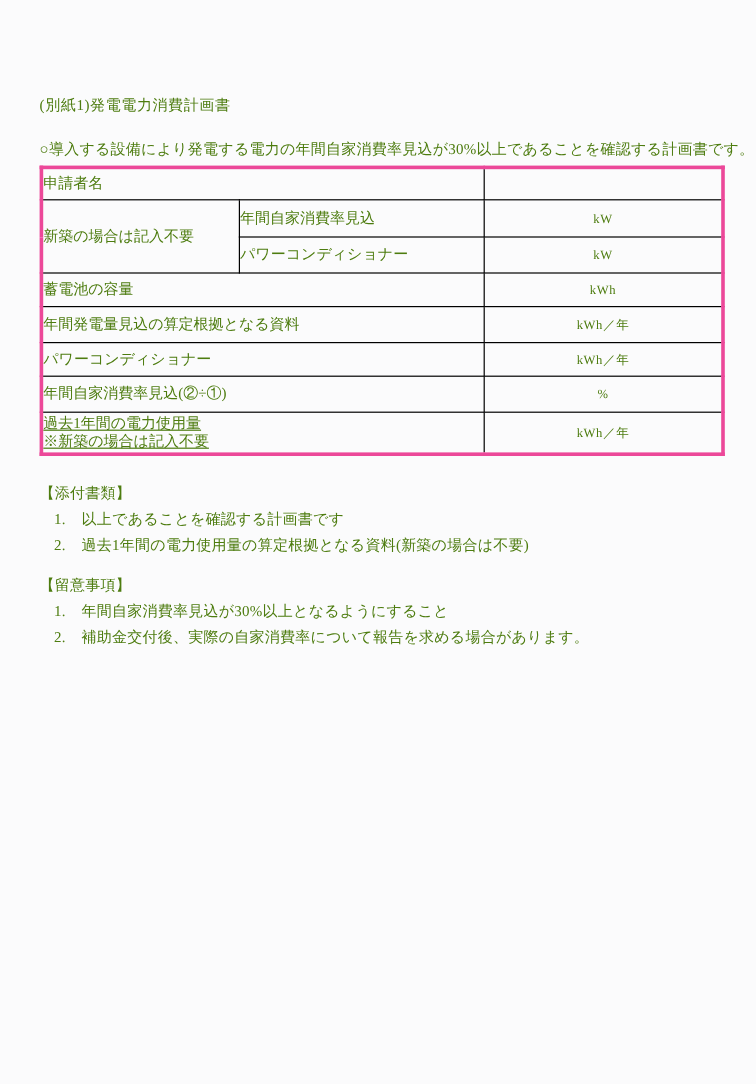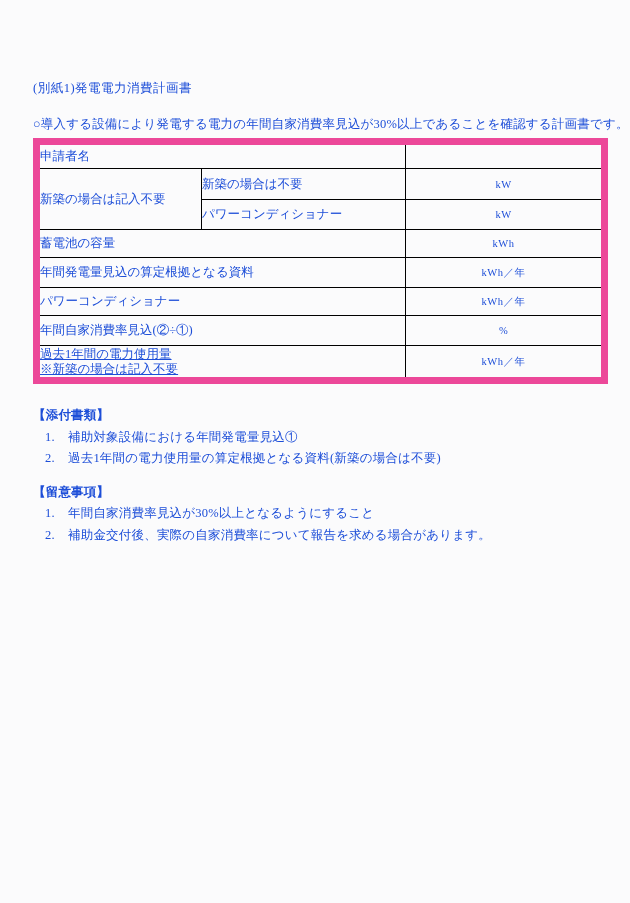--- a/index.html
+++ b/index.html
@@ -5,21 +5,21 @@
   html, body {
     margin: 0;
     padding: 0;
     background: #fbfbfc;
   }
   .page {
     position: relative;
     width: 630px;
     height: 840px;
     background: #fbfbfc;
-    color: #1d4ed8;
+    color: #4d7c0f;
     font-family: "Liberation Serif", "DejaVu Serif", serif;
     overflow: hidden;
     box-sizing: border-box;
     padding: 81px 29px 0 33px;
   }
   .doc-title {
     font-size: 12.5px;
     line-height: 15px;
     margin: 0;
     letter-spacing: 0.5px;
@@ -39,21 +39,21 @@
     margin-top: 6px;
   }
   table.plan-table td {
     border: 1.5px solid #000;
     font-size: 12.5px;
     padding: 0;
     vertical-align: middle;
     overflow: hidden;
   }
   table.plan-table {
-    border: 7px solid #ec4899;
+    border: 3px solid #ec4899;
   }
   td.lbl {
     padding-left: 8px;
     text-align: left;
   }
   td.val {
     text-align: center;
     padding-right: 9px;
   }
   td.val .unit {
@@ -66,21 +66,21 @@
     padding-bottom: 2px;
     text-decoration: underline;
   }
   .section {
     font-size: 12.5px;
     line-height: 21.5px;
     letter-spacing: 0.2px;
   }
   .section.attachments { margin-top: 21px; }
   .section.notes { margin-top: 12px; }
-  .section .heading { margin: 0; font-weight: bold; }
+  .section .heading { margin: 0; }
   .section .item {
     padding-left: 12px;
     white-space: nowrap;
   }
   .section .num {
     display: inline-block;
     min-width: 13px;
     margin-right: 10px;
   }
 </style>
@@ -99,21 +99,21 @@
       <col style="width:204px">
       <col style="width:199px">
     </colgroup>
     <tbody>
       <tr style="height:27px">
         <td colspan="2" class="lbl">申請者名</td>
         <td class="val"></td>
       </tr>
       <tr style="height:31px">
         <td rowspan="2" class="lbl">新築の場合は記入不要</td>
-        <td class="lbl">新築の場合は不要</td>
+        <td class="lbl">年間自家消費率見込</td>
         <td class="val"><span class="unit">kW</span></td>
       </tr>
       <tr style="height:30px">
         <td class="lbl">パワーコンディショナー</td>
         <td class="val"><span class="unit">kW</span></td>
       </tr>
       <tr style="height:28px">
         <td colspan="2" class="lbl">蓄電池の容量</td>
         <td class="val"><span class="unit">kWh</span></td>
       </tr>
@@ -135,21 +135,21 @@
           <div>※新築の場合は記入不要</div>
         </td>
         <td class="val"><span class="unit">kWh／年</span></td>
       </tr>
     </tbody>
   </table>
 
   <div class="section attachments">
     <div class="heading">【添付書類】</div>
     <div class="item">
-      <span class="num">1.</span><span>補助対象設備における年間発電量見込①</span>
+      <span class="num">1.</span><span>以上であることを確認する計画書です</span>
     </div>
     <div class="item">
       <span class="num">2.</span><span>過去1年間の電力使用量の算定根拠となる資料(新築の場合は不要)</span>
     </div>
   </div>
 
   <div class="section notes">
     <div class="heading">【留意事項】</div>
     <div class="item">
       <span class="num">1.</span><span>年間自家消費率見込が30%以上となるようにすること</span>

